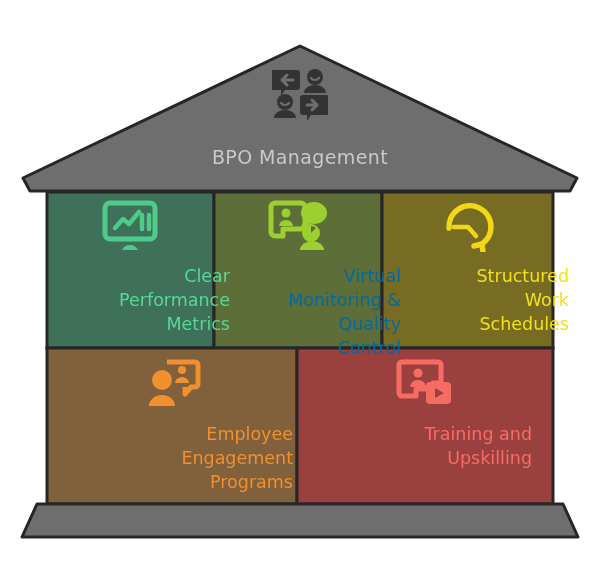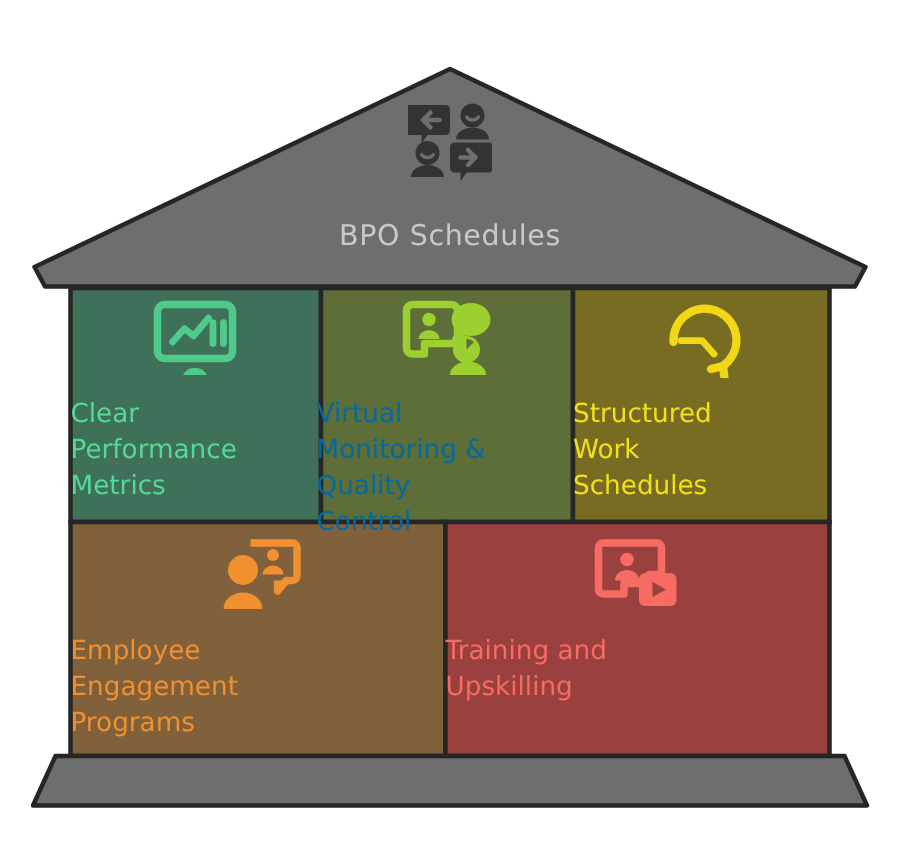--- a/index.html
+++ b/index.html
@@ -40,25 +40,26 @@
     width: 600px;
     text-align: center;
     font-family: "DejaVu Sans", sans-serif;
     font-size: 19px;
     letter-spacing: 0.4px;
     color: #c9c9c9;
     white-space: nowrap;
   }
   .cell-label {
     position: absolute;
-    text-align: left;
+    text-align: right;
     font-family: "DejaVu Sans", sans-serif;
     font-size: 17.5px;
     line-height: 24px;
     white-space: pre-line;
+    padding-left: 16px;
   }
   .icon-holder {
     position: absolute;
   }
 </style>
 </head>
 <body>
 
 <div id="stage">
 
@@ -146,21 +147,21 @@
       <path d="M7,4 h36 a3,3 0 0 1 3,3 v18 h-8 v6 h-17 v7 h-14 a3,3 0 0 1 -3,-3 v-28 a3,3 0 0 1 3,-3 z" fill="none" stroke="#f76c62" stroke-width="5" stroke-linejoin="round"></path>
       <circle cx="23" cy="15" r="4.5" fill="#f76c62"></circle>
       <path d="M15,29 a8,7 0 0 1 16,0 z" fill="#f76c62"></path>
       <rect x="31" y="24" width="25" height="22" rx="4" ry="4" fill="#f76c62"></rect>
       <path d="M40,30 l9,5 l-9,5 z" fill="#9a4140"></path>
     </svg>
   </div>
 
   <div class="overlay">
 
-    <div class="roof-title">BPO Schedules</div>
+    <div class="roof-title">BPO Management</div>
 
     <div class="cell-label" style="left:47px; top:264px; width:167px; color:#56d998;">Clear
 Performance
 Metrics</div>
 
     <div class="cell-label" style="left:211px; top:264px; width:174px; color:#0369a1;">Virtual
 Monitoring &amp;
 Quality
 Control</div>
 

